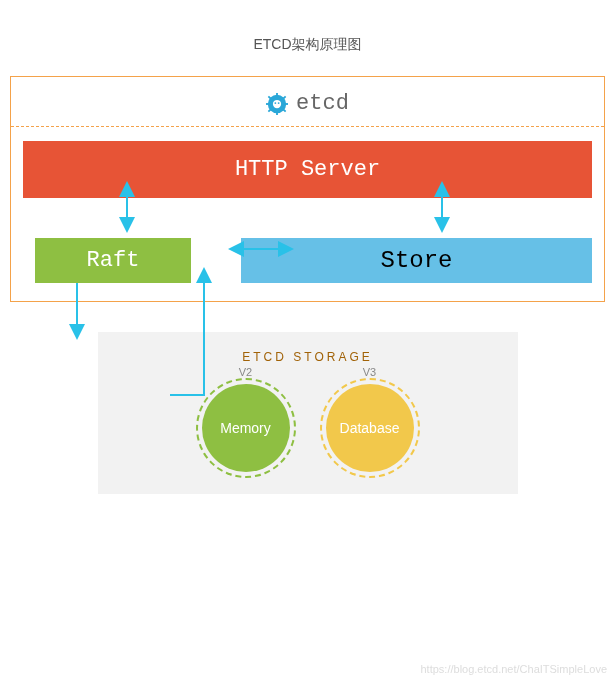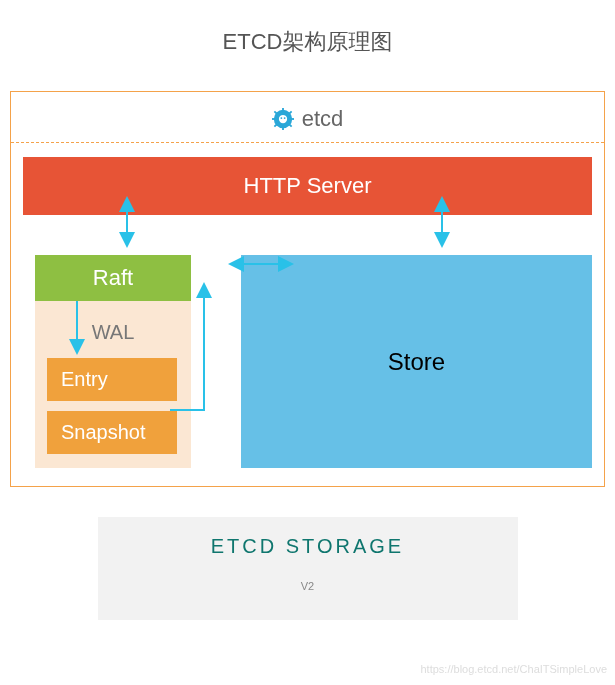--- a/index.html
+++ b/index.html
@@ -5,30 +5,31 @@
   * { box-sizing: border-box; margin: 0; padding: 0; }
   body {
     width: 615px;
     height: 685px;
     font-family: "Helvetica Neue", Arial, sans-serif;
     background: #fff;
     position: relative;
   }
   .title {
     text-align: center;
-    font-size: 22px;
+    font-size: 14px;
     color: #555;
-    padding: 27px 0 18px 0;
+    padding: 36px 0 18px 0;
     font-weight: 400;
   }
   .main-box {
-    margin: 16px 10px;
+    margin: 4px 10px;
     border: 1px solid #f4a24a;
     padding: 0 12px 18px 12px;
     position: relative;
+    font-family: Liberation Mono, monospace;
   }
   .etcd-header {
     text-align: center;
     padding: 14px 0 10px 0;
     font-size: 22px;
     color: #666;
     border-bottom: 1px dashed #f4a24a;
     margin: 0 -12px 14px -12px;
     display: flex;
     align-items: center;
@@ -106,25 +107,25 @@
     pointer-events: none;
   }
   .storage-panel {
     width: 420px;
     margin: 30px auto 0 auto;
     background: #f2f2f2;
     padding: 18px 0 22px 0;
     text-align: center;
   }
   .storage-title {
-    color: #0f766e;
-    font-size: 20px;
+    color: #a16207;
+    font-size: 12px;
     letter-spacing: 3px;
     font-weight: 400;
-    margin-bottom: 22px;
+    margin-bottom: 2px;
   }
   .circles {
     display: flex;
     justify-content: center;
     gap: 36px;
   }
   .circle-wrap { text-align: center; }
   .ver-label {
     color: #888;
     font-size: 11px;
@@ -208,33 +209,33 @@
     <line x1="214" y1="172" x2="264" y2="172" stroke="#29c1e8" stroke-width="2" marker-end="url(#ah)" marker-start="url(#ahs)"></line>
 
     <line x1="55" y1="198" x2="55" y2="255" stroke="#29c1e8" stroke-width="2" marker-end="url(#ah)" marker-start="url(#ahs)"></line>
 
     <polyline points="148,318 182,318 182,198" fill="none" stroke="#29c1e8" stroke-width="2" marker-end="url(#ah)"></polyline>
   </svg>
 
   <div class="lower">
     <div class="left-col">
       <div class="raft">Raft</div>
-      <div class="wal-box">
-        <div class="wal-title">WAL</div>
-        <div class="entry">Entry</div>
-        <div class="snapshot">Snapshot</div>
-      </div>
     </div>
     <div class="store">Store</div>
   </div>
 
 </div>
 
 <div class="storage-panel">
   <div class="storage-title">ETCD  STORAGE</div>
   <div class="circles">
     <div class="circle-wrap">
       <div class="ver-label">V2</div>
+      <div class="circle c-memory">Memory</div>
+    </div>
+    <div class="circle-wrap">
+      <div class="ver-label">V3</div>
+      <div class="circle c-database">Database</div>
     </div>
   </div>
 </div>
 
 <div class="watermark">https://blog.etcd.net/ChaITSimpleLove</div>
 
 </body></html>

